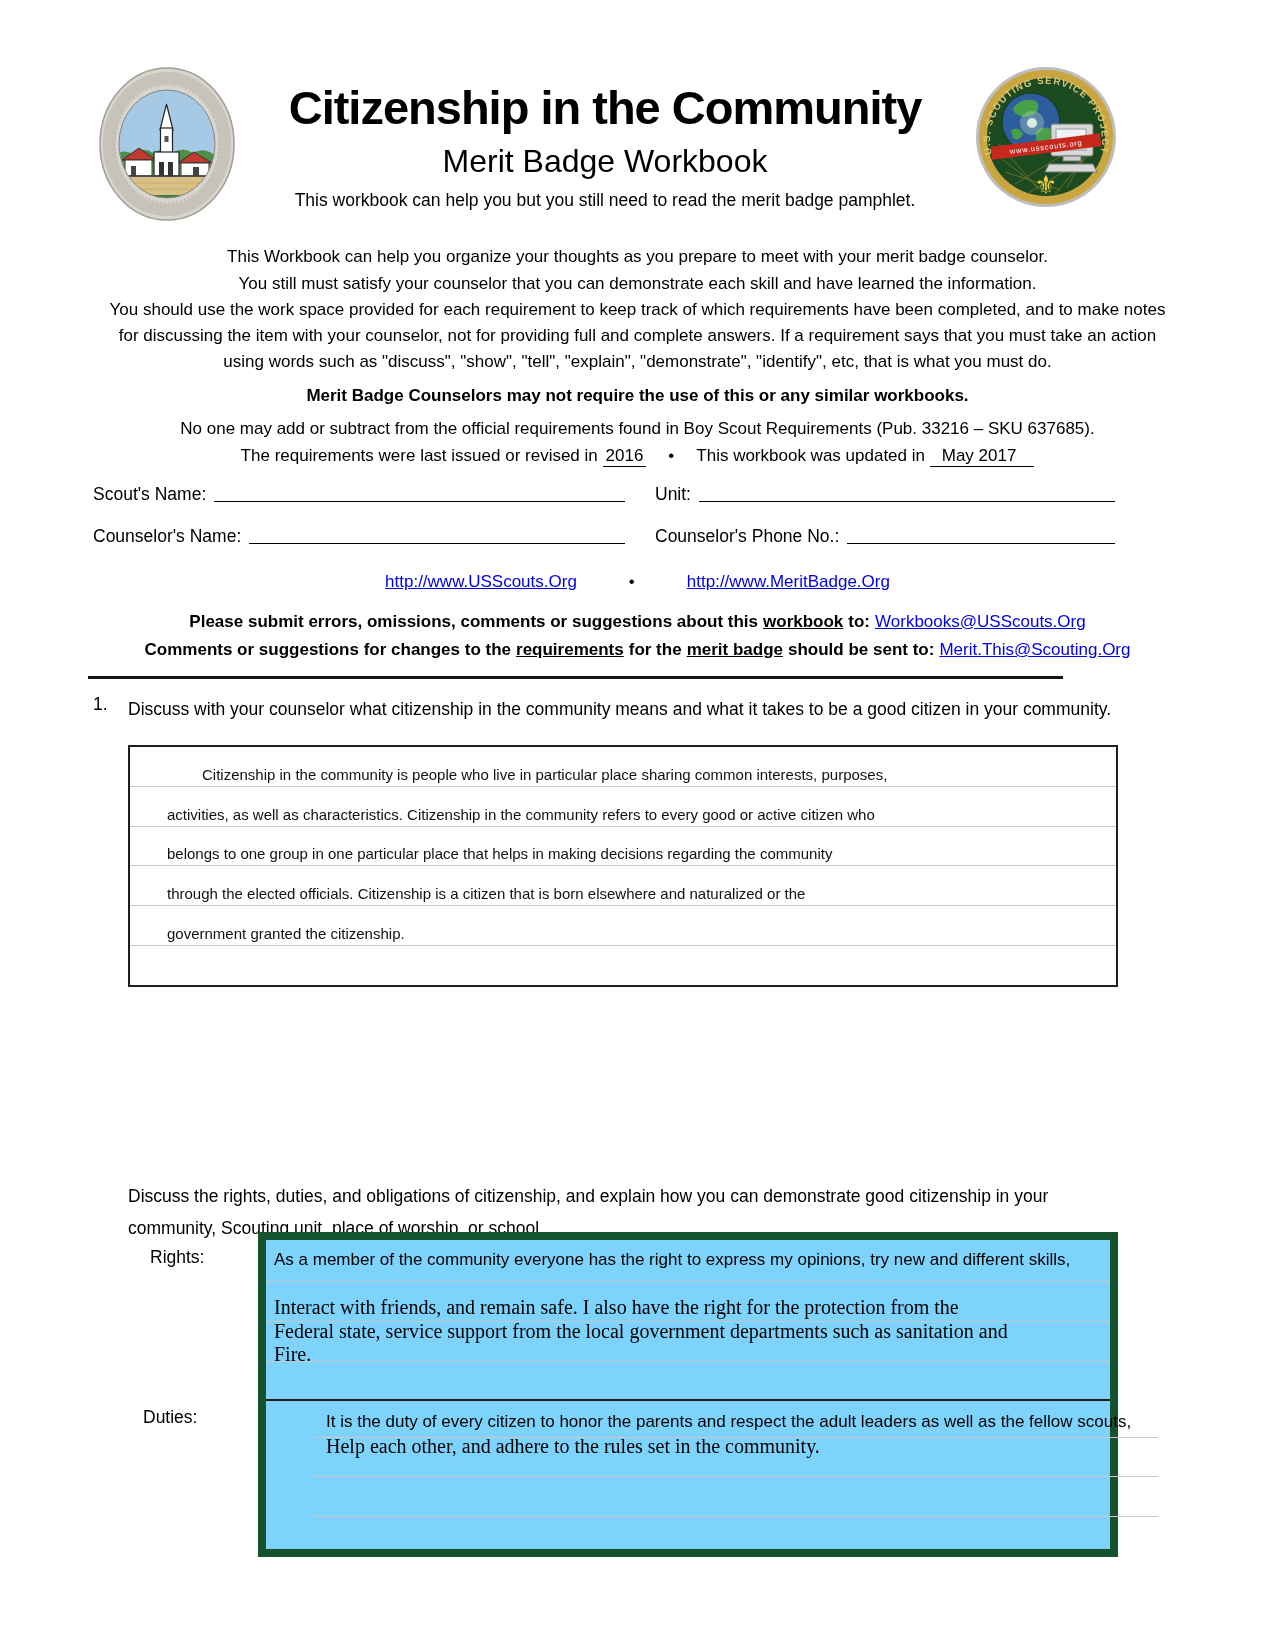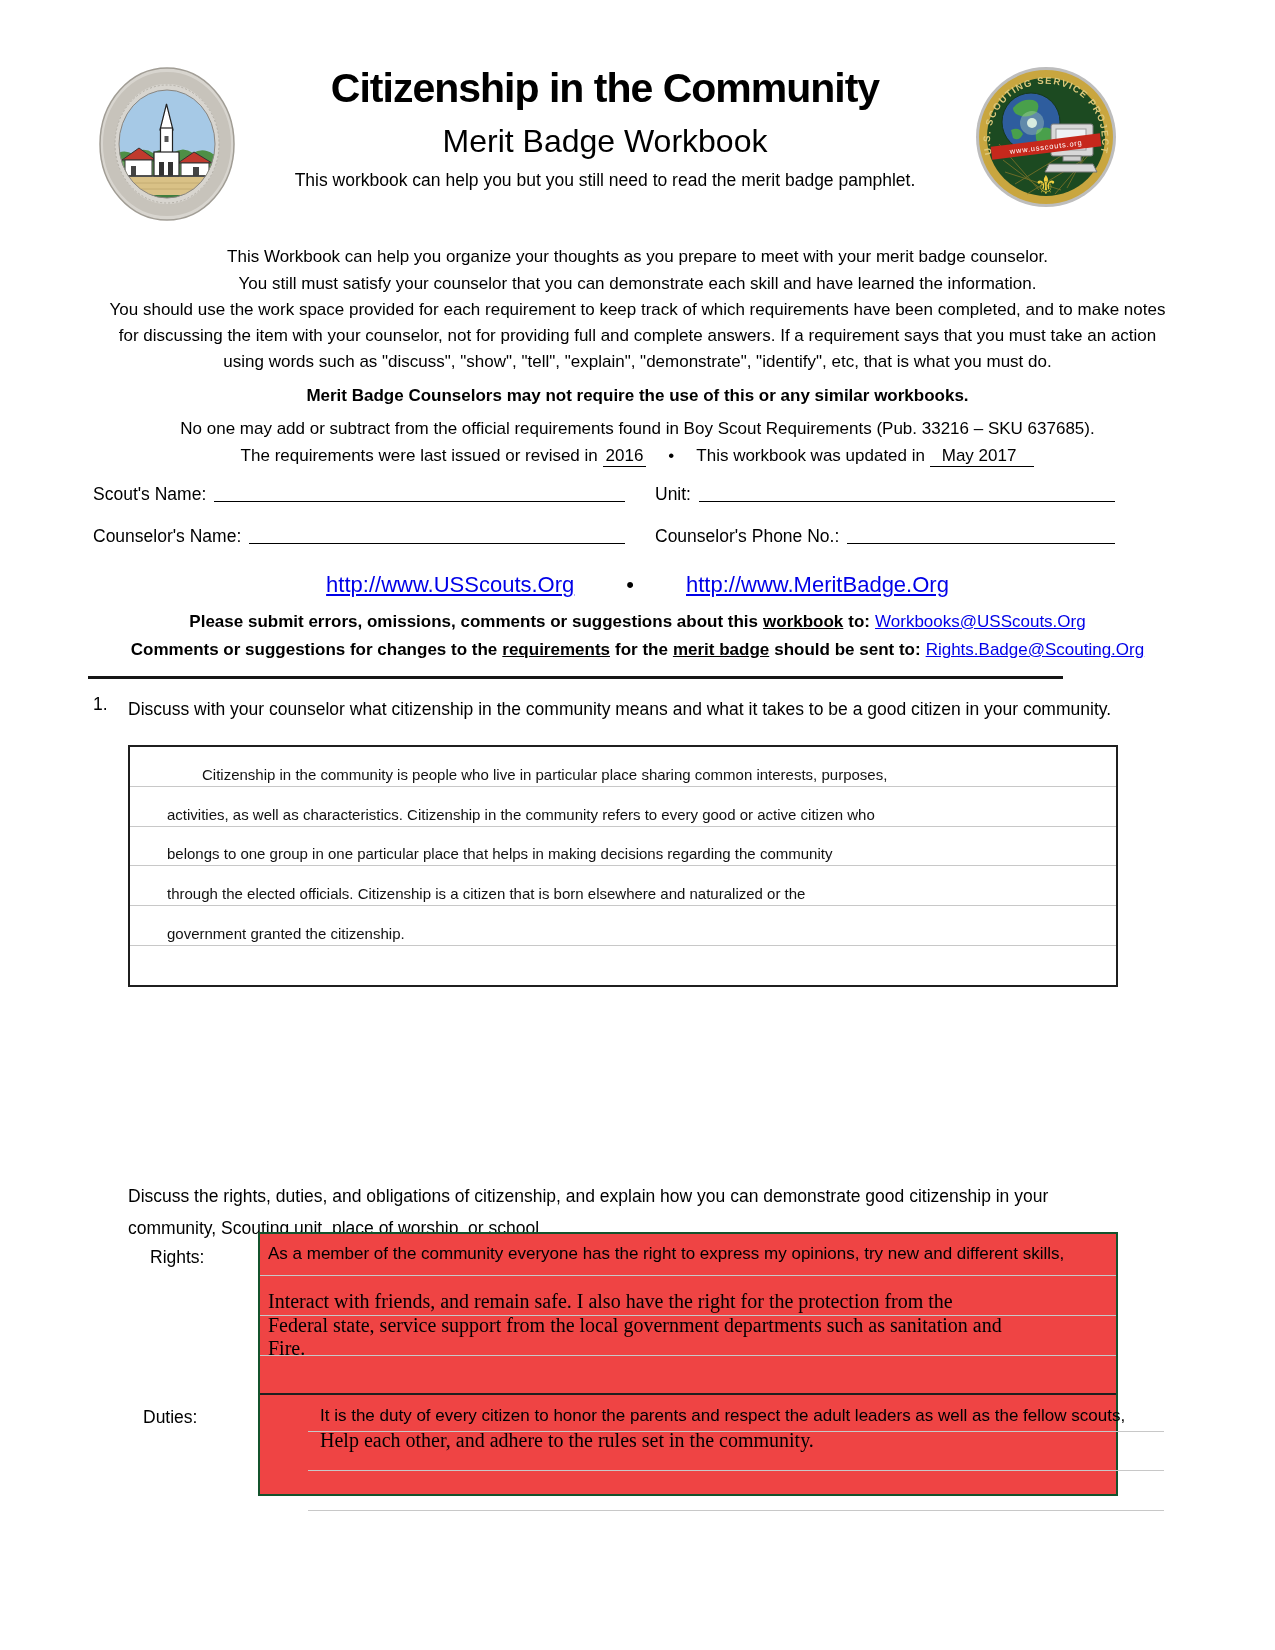--- a/index.html
+++ b/index.html
@@ -6,42 +6,42 @@
   html,body { margin:0; padding:0; background:#ffffff; }
   .page {
     position:relative; width:1275px; height:1650px; margin:0 auto;
     background:#ffffff; color:#000;
     font-family:"Liberation Sans", sans-serif; overflow:hidden;
   }
   .abs { position:absolute; }
 
   
   .title-block { left:235px; top:62px; width:740px; text-align:center; }
-  .main-title { font-size:41px; font-weight:bold; letter-spacing:-1px; line-height:52px; white-space:nowrap; }
+  .main-title { font-size:47px; font-weight:bold; letter-spacing:-1px; line-height:52px; white-space:nowrap;margin-top:20px; }
   .sub-title  { font-size:32px; line-height:38px; margin-top:8px; }
   .tagline    { font-size:17.5px; margin-top:10px; }
 
   
   .intro { left:45px; top:243px; width:1185px; text-align:center; font-size:17px; }
   .intro p { margin:0; line-height:27px; }
   .intro .p3 { width:1060px; margin:0 auto; line-height:26px; }
   .intro .p4 { font-weight:bold; margin:7px 0 6px 0; }
   .rev-line { margin-top:3px; line-height:27px; }
   .fillin { border-bottom:1.5px solid #000; padding:0 3px 1px 3px; }
   .fillin.wide { padding:0 18px 1px 12px; }
   .sp-l { margin-left:22px; } .sp-r { margin-right:22px; }
 
   
   .form-row { display:flex; font-size:17.5px; }
   .pair { display:flex; }
   .pair .lbl { white-space:nowrap; margin-right:8px; }
   .blank { flex:1; border-bottom:1.5px solid #000; margin-bottom:3px; }
 
   
-  .links-row { left:45px; top:572px; width:1185px; display:flex; justify-content:center; align-items:center; gap:52px; font-size:22px; }
+  .links-row { left:45px; top:572px; width:1185px; display:flex; justify-content:center; align-items:center; gap:52px; font-size:17px; }
   a.link, .link { color:#0000e8; text-decoration:underline; cursor:pointer; }
   .submit-line { left:45px; top:612px; width:1185px; text-align:center; font-size:17px; }
   .submit-line.two { top:640px; }
   .bw { font-weight:bold; text-decoration:underline; }
   .mr { margin-right:5px;font-weight:bold; }
 
   .divider { left:88px; top:676px; width:975px; height:3px; background:#151515; }
 
   
   .req-num { left:93px; top:694px; font-size:17.5px; }
@@ -51,21 +51,21 @@
   .answer-box1 .row { flex:1; display:flex; align-items:flex-end; padding:0 4px 3px 37px; font-size:15px; color:#111; white-space:nowrap; overflow:visible; }
   .answer-box1 .row.ruled { border-bottom:1.3px solid #c8c8c8; }
   .answer-box1 .row.first { padding-left:72px; }
 
   .req-text2 { left:128px; top:1180px; width:1008px; font-size:17.5px; line-height:32px; }
 
   .side-label { font-size:17.5px; }
   .rights-label { left:150px; top:1247px; }
   .duties-label { left:143px; top:1407px; }
 
-  .answer-outer { left:258px; top:1232px; width:860px; height:264px; border:2px solid #14532d; background:#ef4444; }
+  .answer-outer { left:258px; top:1232px; width:860px; height:325px; border:8px solid #14532d; background:#7dd3fc; }
   .region { position:relative; width:100%; }
   .region-rights { height:161px; border-bottom:2px solid #1f1f1f; }
   .region-duties { height:164px;margin-left:48px; }
   .rule { position:absolute; left:0; right:0; height:1.3px; background:#c8c8c8; }
   .ans-sans { position:absolute; font-size:17px; white-space:nowrap; color:#000; }
   .ans-serif { position:absolute; font-family:"Liberation Serif", serif; font-size:20px; line-height:23.5px; white-space:nowrap; color:#000; }
 </style>
 </head>
 <body>
 
@@ -186,21 +186,21 @@
   <div class="abs links-row">
     <span class="link">http://www.USScouts.Org</span>
     <span>•</span>
     <span class="link">http://www.MeritBadge.Org</span>
   </div>
 
   <div class="abs submit-line">
     <span class="mr">Please submit errors, omissions, comments or suggestions about this</span><span class="bw mr">workbook</span><span class="mr">to:</span><span class="link">Workbooks@USScouts.Org</span>
   </div>
   <div class="abs submit-line two">
-    <span class="mr">Comments or suggestions for changes to the</span><span class="bw mr">requirements</span><span class="mr">for the</span><span class="bw mr">merit badge</span><span class="mr">should be sent to:</span><span class="link">Rights.Badge@Scouting.Org</span>
+    <span class="mr">Comments or suggestions for changes to the</span><span class="bw mr">requirements</span><span class="mr">for the</span><span class="bw mr">merit badge</span><span class="mr">should be sent to:</span><span class="link">Merit.This@Scouting.Org</span>
   </div>
 
   <div class="abs divider"></div>
 
   <div class="abs req-num">1.</div>
   <div class="abs req-text">Discuss with your counselor what citizenship in the community means and what it takes to be a good citizen in your community.</div>
 
   <div class="abs answer-box1">
     <div class="row ruled first">
         <span>Citizenship in the community is people who live in particular place sharing common interests, purposes,</span>

